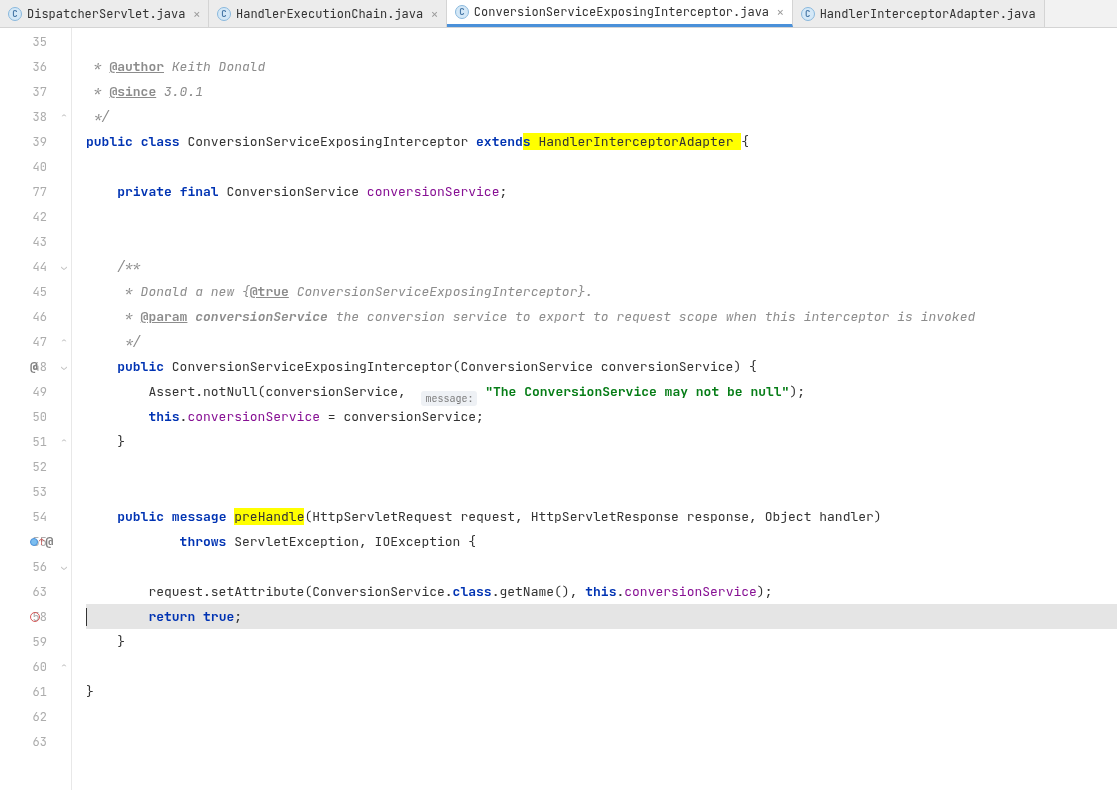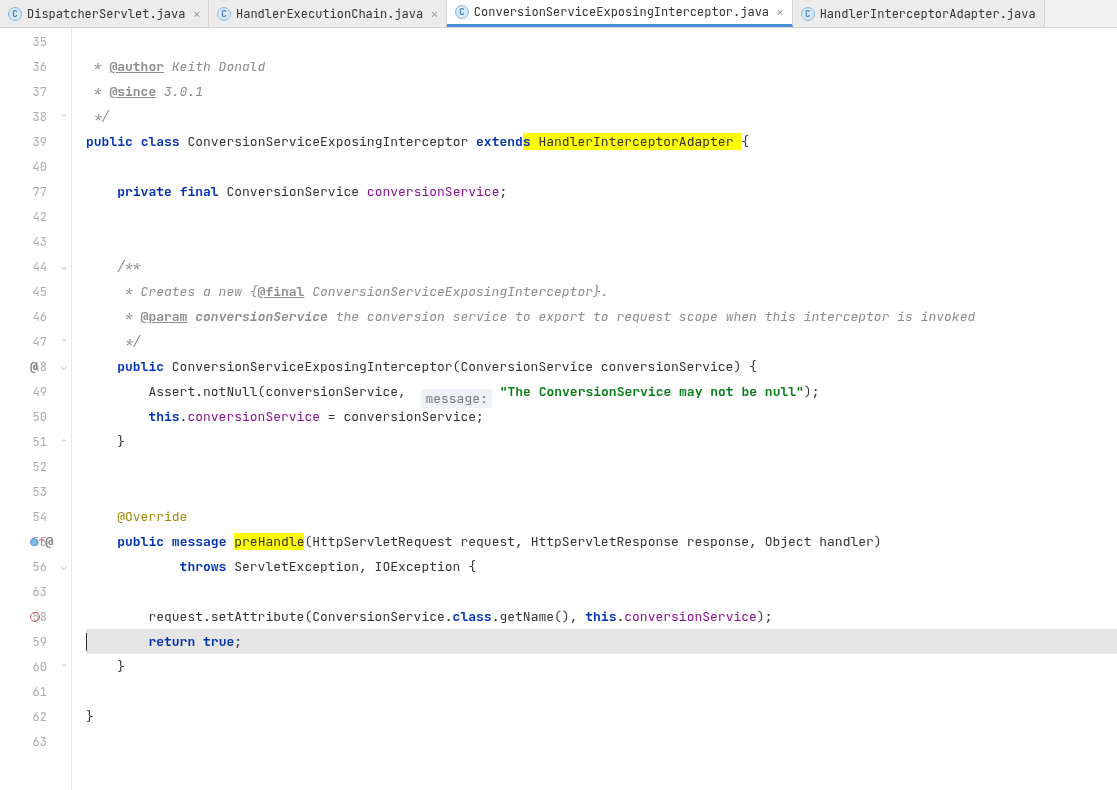--- a/index.html
+++ b/index.html
@@ -129,21 +129,21 @@
       background: #333;
       position: absolute;
       left: 0;
     }
     .kw { color: #0033b3; font-weight: bold; }
     .comment { color: #8c8c8c; font-style: italic; }
     .doctag { color: #8c8c8c; font-weight: bold; text-decoration: underline; }
     .str { color: #067d17; font-weight: bold; }
     .field { color: #871094; }
     .anno { color: #9e880d; }
-    .param-hint { background: #eef1f5; color: #787878; padding: 1px 4px; border-radius: 3px; font-style: normal; font-size: 13px; margin-top: 13px;}
+    .param-hint { background: #eef1f5; color: #787878; padding: 1px 4px; border-radius: 3px; font-style: normal; font-size: 10px; margin-top: 13px;}
     .hl { background: #ffff00; }
   </style>
 </head>
 <body>
 
 <div class="tab-bar">
   <div class="tab">
     <span class="tab-icon">C</span>
     <span>DispatcherServlet.java</span>
     <span class="tab-close">✕</span>
@@ -277,30 +277,29 @@
     <div class="code-line"></div>
     <div class="code-line"><span class="comment"> * </span><span class="doctag">@author</span><span class="comment"> Keith Donald</span></div>
     <div class="code-line"><span class="comment"> * </span><span class="doctag">@since</span><span class="comment"> 3.0.1</span></div>
     <div class="code-line"><span class="comment"> */</span></div>
     <div class="code-line"><span class="kw">public</span><span> </span><span class="kw">class</span><span> ConversionServiceExposingInterceptor </span><span class="kw">extend</span><span class="kw hl">s</span><span class="hl"> HandlerInterceptorAdapter </span><span>{</span></div>
     <div class="code-line"></div>
     <div class="code-line"><span>    </span><span class="kw">private</span><span> </span><span class="kw">final</span><span> ConversionService </span><span class="field">conversionService</span><span>;</span></div>
     <div class="code-line"></div>
     <div class="code-line"></div>
     <div class="code-line"><span class="comment">    /**</span></div>
-    <div class="code-line"><span class="comment">     * Creates a new {</span><span class="doctag">@final</span><span class="comment"> ConversionServiceExposingInterceptor}.</span></div>
+    <div class="code-line"><span class="comment">     * Donald a new {</span><span class="doctag">@true</span><span class="comment"> ConversionServiceExposingInterceptor}.</span></div>
     <div class="code-line"><span class="comment">     * </span><span class="doctag">@param</span><span class="comment"> </span><span class="comment" style="font-weight:bold">conversionService</span><span class="comment"> the conversion service to export to request scope when this interceptor is invoked</span></div>
     <div class="code-line"><span class="comment">     */</span></div>
     <div class="code-line"><span>    </span><span class="kw">public</span><span> ConversionServiceExposingInterceptor(ConversionService conversionService) {</span></div>
     <div class="code-line"><span>        Assert.notNull(conversionService,  </span><span class="param-hint">message:</span><span> </span><span class="str">"The ConversionService may not be null"</span><span>);</span></div>
     <div class="code-line"><span>        </span><span class="kw">this</span><span>.</span><span class="field">conversionService</span><span> = conversionService;</span></div>
     <div class="code-line"><span>    }</span></div>
     <div class="code-line"></div>
     <div class="code-line"></div>
-    <div class="code-line"><span>    </span><span class="anno">@Override</span></div>
     <div class="code-line"><span>    </span><span class="kw">public</span><span> </span><span class="kw">message</span><span> </span><span class="hl">preHandle</span><span>(HttpServletRequest request, HttpServletResponse response, Object handler)</span></div>
     <div class="code-line"><span>            </span><span class="kw">throws</span><span> ServletException, IOException {</span></div>
     <div class="code-line"></div>
     <div class="code-line"><span>        request.setAttribute(ConversionService.</span><span class="kw">class</span><span>.getName(), </span><span class="kw">this</span><span>.</span><span class="field">conversionService</span><span>);</span></div>
     <div class="code-line current"><span class="caret"></span><span>        </span><span class="kw">return</span><span> </span><span class="kw">true</span><span>;</span></div>
     <div class="code-line"><span>    }</span></div>
     <div class="code-line"></div>
     <div class="code-line"><span>}</span></div>
     <div class="code-line"></div>
   </div>

